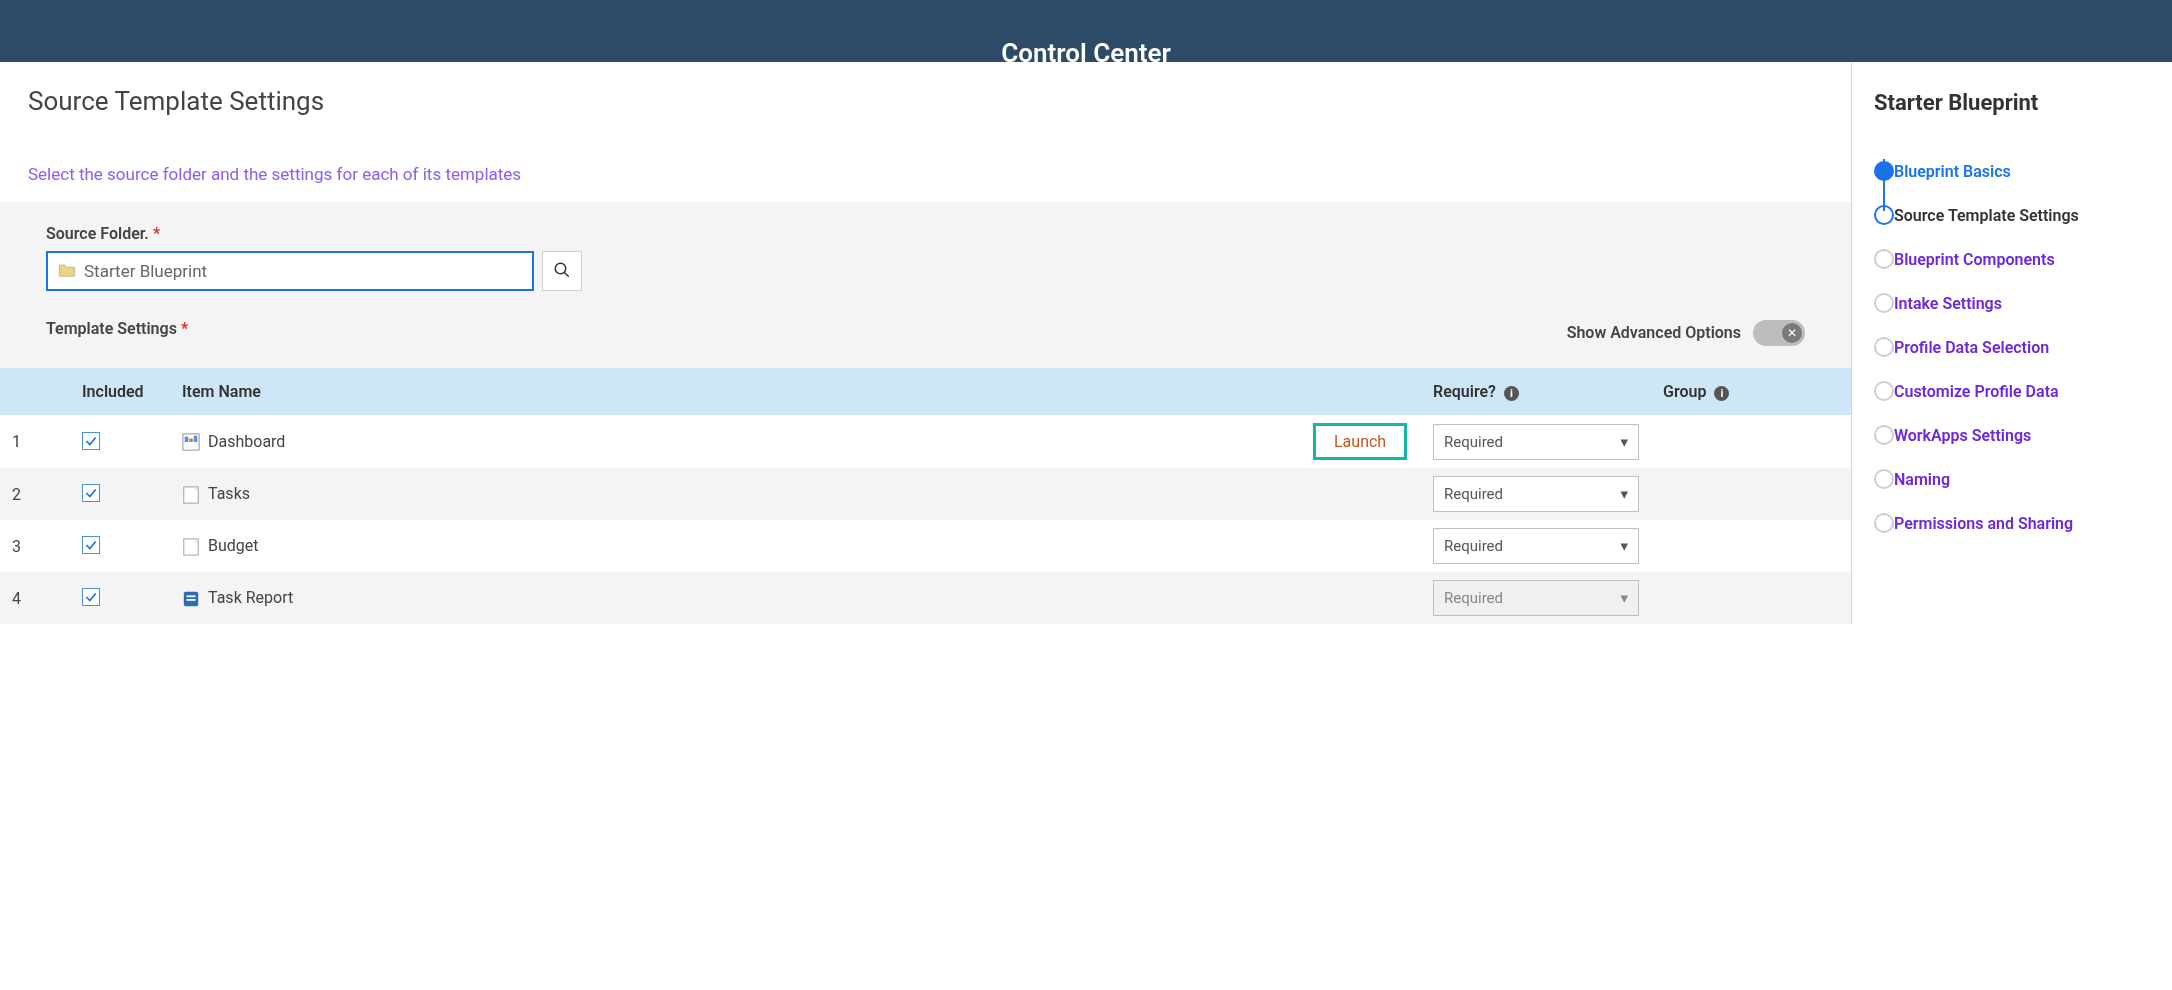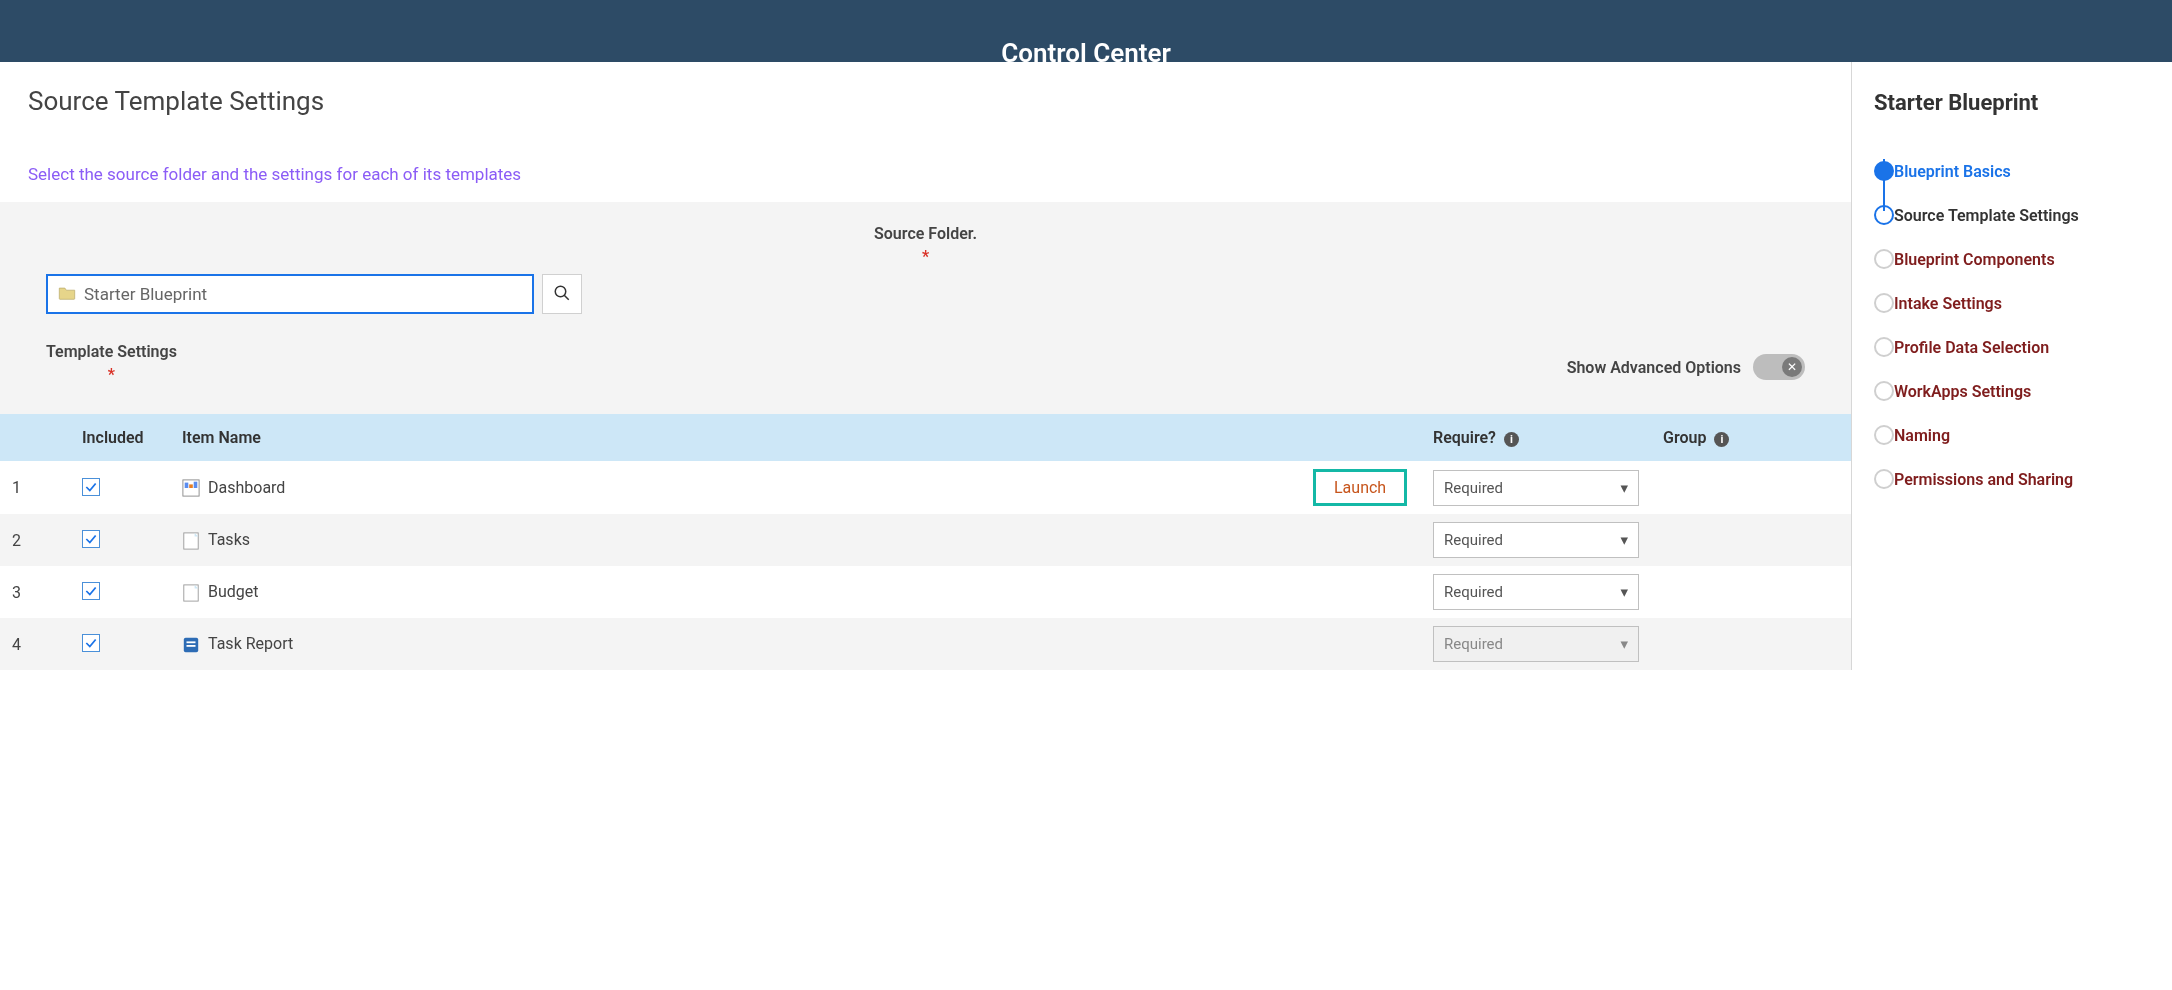--- a/index.html
+++ b/index.html
@@ -6,21 +6,21 @@
     body { font-family: -apple-system, BlinkMacSystemFont, "Segoe UI", Roboto, Arial, sans-serif; color: #333; background: #fff; }
     .app-header { background: #2d4b66; color: #fff; height: 62px; display: flex; align-items: center; justify-content: center; }
     .app-header h1 { font-size: 26px; font-weight: 600; margin-top: 44px; }
     .main-wrap { display: flex; }
     .main-col { flex: 1; border-right: 1px solid #d7d7d7; }
     .side-col { width: 320px; padding: 28px 22px; }
     .page-head { padding: 24px 28px 18px; }
     .page-head h2 { font-size: 26px; font-weight: 400; color: #444; margin-bottom: 8px; }
     .page-head p { font-size: 17px; color: #8b5cf6; margin-top: 48px; }
     .form-area { background: #f4f4f4; padding: 22px 46px; }
-    .form-label { font-size: 16px; font-weight: 600; color: #444; display: flex; align-items: center; gap: 4px; margin-bottom: 8px; flex-direction: column; }
+    .form-label { font-size: 16px; font-weight: 600; color: #444; display: flex; align-items: center; gap: 4px; margin-bottom: 8px; }
     .req { color: #d93025; }
     .folder-row { display: flex; gap: 8px; margin-bottom: 28px; }
     .folder-input { flex: 0 0 488px; height: 40px; border: 2px solid #1a73e8; background: #fff; display: flex; align-items: center; padding: 0 10px; gap: 8px; }
     .folder-input span.fi-text { font-size: 17px; color: #666; }
     .search-btn { width: 40px; height: 40px; border: 1px solid #d0d0d0; background: #fff; display: flex; align-items: center; justify-content: center; cursor: pointer; }
     .settings-row { display: flex; justify-content: space-between; align-items: center; }
     .advanced-wrap { display: flex; align-items: center; gap: 12px; }
     .advanced-label { font-size: 16px; font-weight: 600; color: #444; }
     .toggle { width: 52px; height: 26px; border-radius: 20px; background: #bdbdbd; position: relative; cursor: pointer; }
     .toggle .knob { width: 20px; height: 20px; border-radius: 50%; background: #7a7a7a; color: #fff; display:flex; align-items:center; justify-content:center; font-size:12px; position:absolute; right:3px; top:3px; }
@@ -44,21 +44,21 @@
     .require-select { width: 206px; height: 36px; border: 1px solid #c0c0c0; background: #fff; display:flex; align-items:center; justify-content:space-between; padding: 0 10px; font-size:15px; color:#555; cursor:pointer; }
     .require-select.disabled { background:#f0f0f0; color:#888; cursor:default; }
     .info-dot { display:inline-flex; width:15px; height:15px; border-radius:50%; background:#555; color:#fff; font-size:11px; font-weight:bold; align-items:center; justify-content:center; margin-left:4px; }
     .side-title { font-size: 22px; font-weight: 700; color: #333; margin-bottom: 34px; }
     .step-list { position: relative; }
     .step-list::before { content:""; position:absolute; left:9px; top:10px; width:2px; height:52px; background:#1a73e8; }
     .step { display:flex; align-items:center; gap:0; padding: 12px 0; cursor:pointer; }
     .step-circle { width:20px; height:20px; border-radius:50%; border:2px solid #cfcfcf; background:#fff; flex-shrink:0; }
     .step.active .step-circle { border-color:#1a73e8; }
     .step.done .step-circle { background:#1a73e8; border-color:#1a73e8; }
-    .step-label { font-size:16px; font-weight:600; color:#7f1d1d; }
+    .step-label { font-size:16px; font-weight:600; color:#6d28d9; }
     .step.done .step-label { color:#1a73e8; }
     .step.active .step-label { color:#333; }
     .folder-icon-svg { width:18px; height:14px; }
   </style>
 </head>
 <body>
 
 <header class="app-header">
   <h1>Control Center</h1>
 </header>
@@ -239,20 +239,24 @@
         <div class="step pending">
           <span class="step-circle"></span>
           <span class="step-label">Intake Settings</span>
         </div>
         <div class="step pending">
           <span class="step-circle"></span>
           <span class="step-label">Profile Data Selection</span>
         </div>
         <div class="step pending">
           <span class="step-circle"></span>
+          <span class="step-label">Customize Profile Data</span>
+        </div>
+        <div class="step pending">
+          <span class="step-circle"></span>
           <span class="step-label">WorkApps Settings</span>
         </div>
         <div class="step pending">
           <span class="step-circle"></span>
           <span class="step-label">Naming</span>
         </div>
         <div class="step pending">
           <span class="step-circle"></span>
           <span class="step-label">Permissions and Sharing</span>
         </div>

